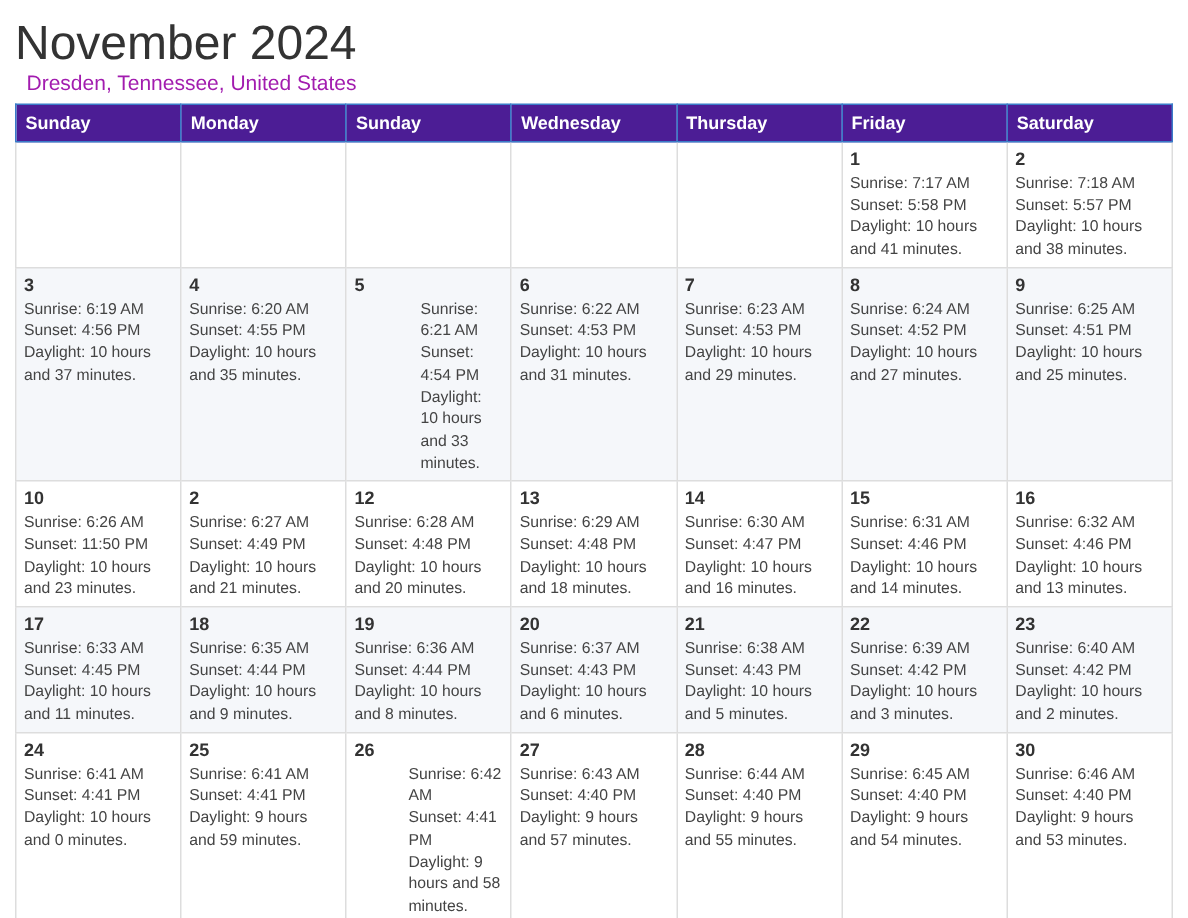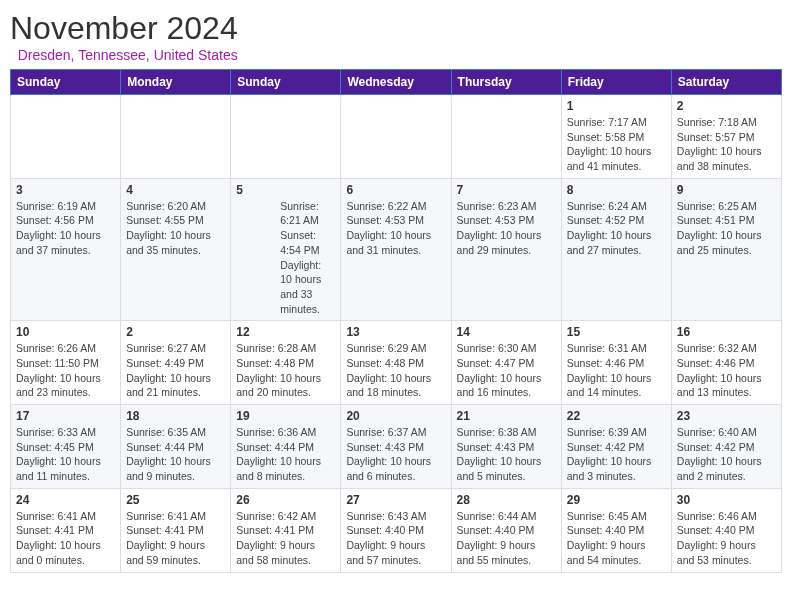--- a/index.html
+++ b/index.html
@@ -280,21 +280,21 @@
 Daylight: 10 hours and 0 minutes.</div>
         </td>
         <td>
           <span class="day-num">25</span>
           <div class="day-info" style="white-space: pre-line;">Sunrise: 6:41 AM
 Sunset: 4:41 PM
 Daylight: 9 hours and 59 minutes.</div>
         </td>
         <td>
           <span class="day-num">26</span>
-          <div class="day-info" style="white-space: pre-line;">Sunrise: 6:42 AM
+          <div class="day-info" style="white-space: pre-line; margin-left: 36px;">Sunrise: 6:42 AM
 Sunset: 4:41 PM
 Daylight: 9 hours and 58 minutes.</div>
         </td>
         <td>
           <span class="day-num">27</span>
           <div class="day-info" style="white-space: pre-line;">Sunrise: 6:43 AM
 Sunset: 4:40 PM
 Daylight: 9 hours and 57 minutes.</div>
         </td>
         <td>

